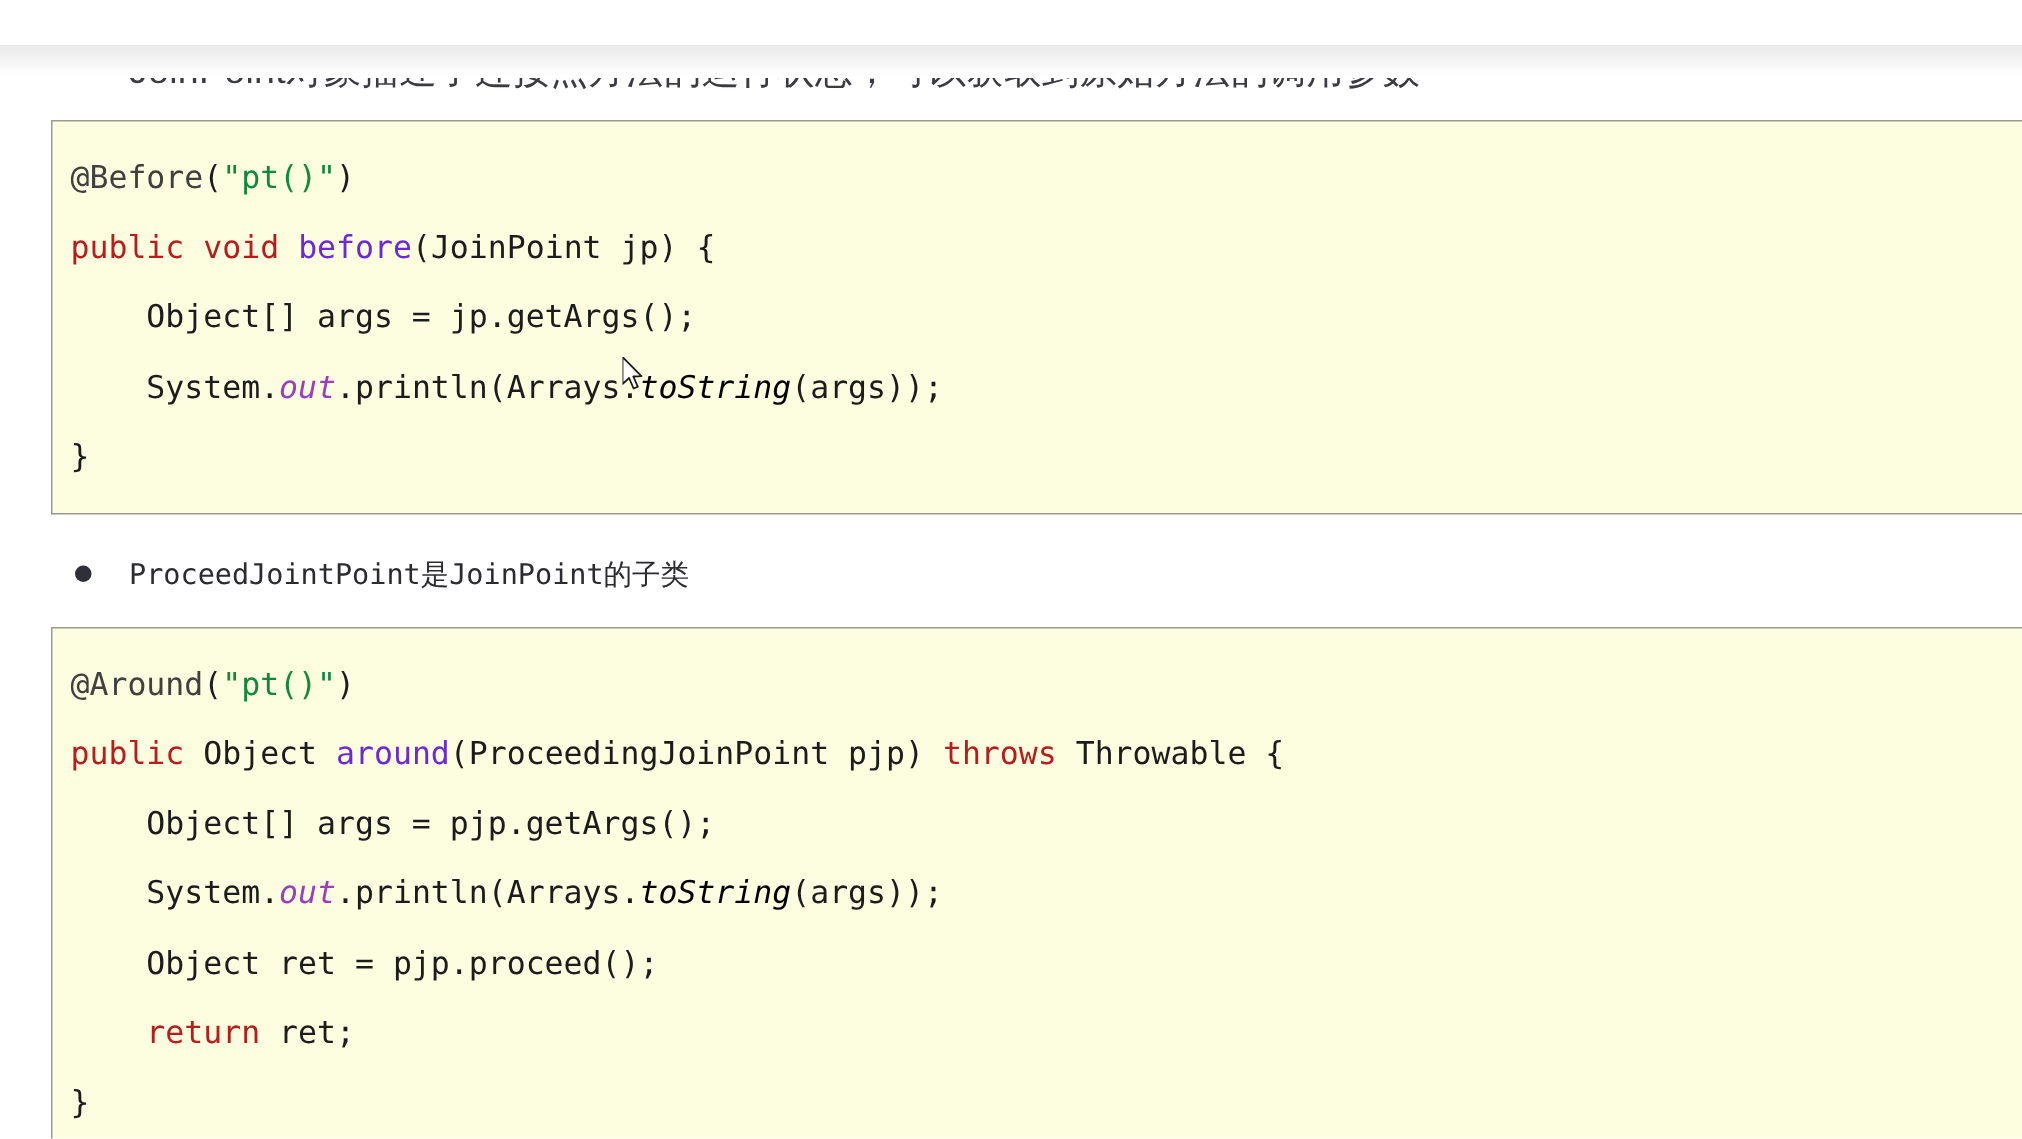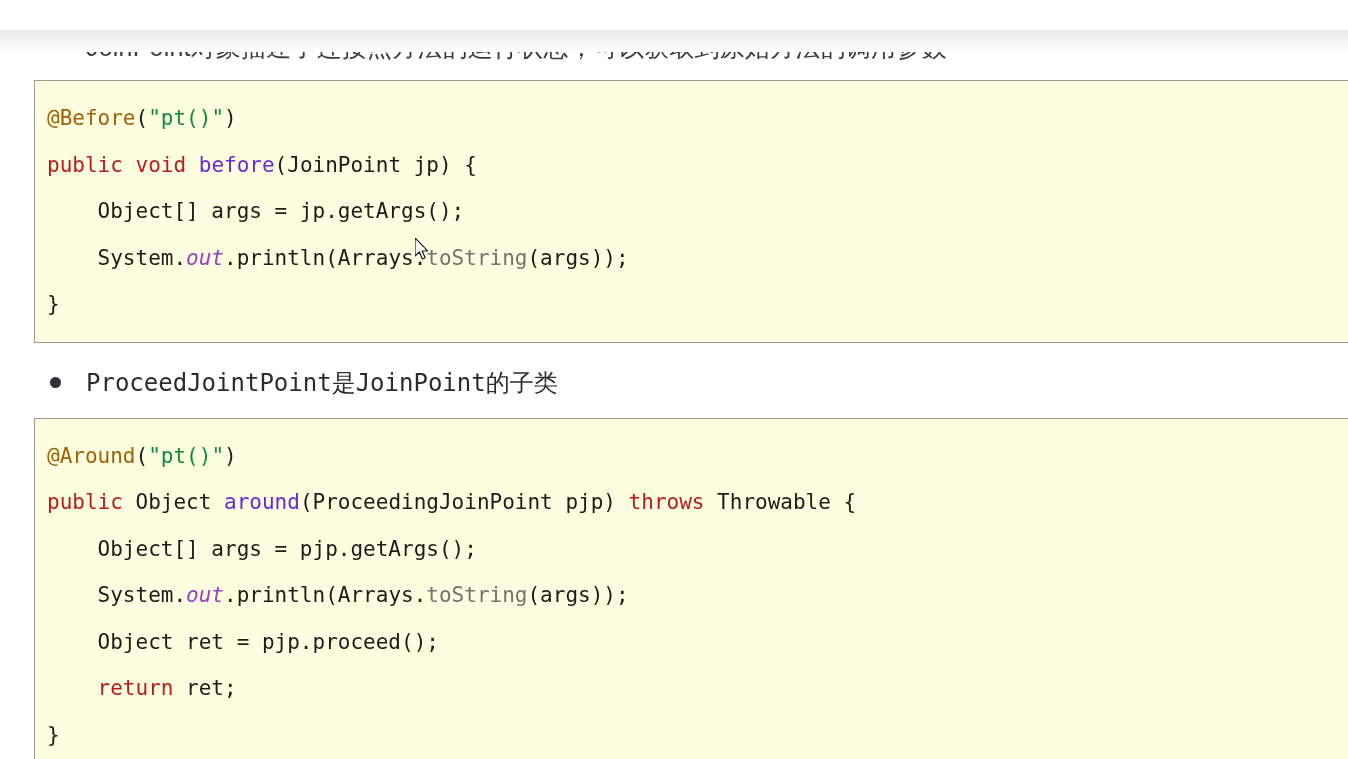--- a/index.html
+++ b/index.html
@@ -52,21 +52,21 @@
   }
   .bullet-text {
     font-size: 25px;
     line-height: 34px;
     color: #3b3b42;
     letter-spacing: 0.2px;
     white-space: pre;
   }
   .bullet-text.mono {
     font-family: "DejaVu Sans Mono", "Liberation Mono", monospace;
-    font-size: 24px;
+    font-size: 19px;
     color: #2b2b30;
     letter-spacing: 0px;
   }
 
   #bullet-one-row { margin-top: 30px; }
   #bullet-two-row { margin-top: 23px; }
 
   
   .code-block {
     margin: 16px 0 0 34px;
@@ -81,27 +81,27 @@
     line-height: 46.5px;
     color: #1c1c1c;
     white-space: pre;
     overflow: hidden;
   }
   #code-block-around { margin-top: 18px; }
 
   .code-line { white-space: pre; }
 
   
-  .tok-ann      { color: #a16207; }
+  .tok-ann      { color: #404040; }
   .tok-str      { color: #0f8a3c; }
   .tok-kw       { color: #b91c1c; }
   .tok-method   { color: #6d28d9; }
   .tok-plain    { color: #1c1c1c; }
   .tok-field    { color: #9b3fbf; font-style: italic; }
-  .tok-static   { color: #737373; }
+  .tok-static   { color: #000000; font-style: italic; }
 
   
   .mouse-cursor {
     position: absolute;
     left: 415px;
     top: 208px;
     width: 16px;
     height: 24px;
     pointer-events: none;
   }

